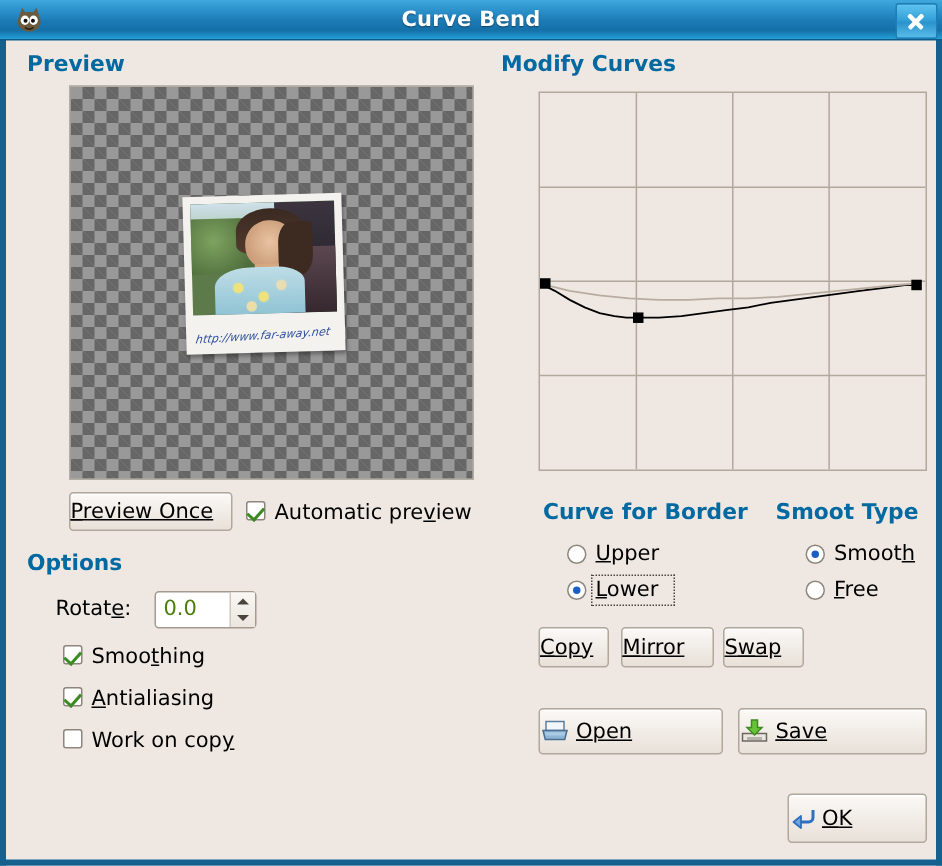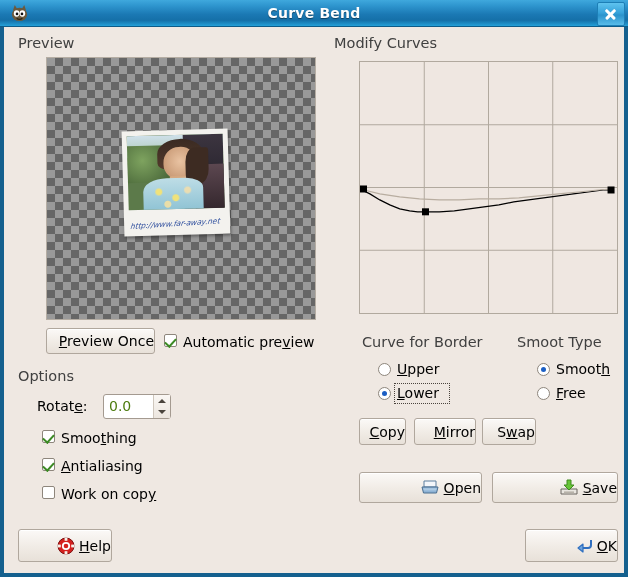--- a/index.html
+++ b/index.html
@@ -52,21 +52,21 @@
   .close-btn::before, .close-btn::after {
     content: ""; position: absolute; left: 6px; top: 10px;
     width: 13px; height: 2.5px; background: #ffffff; border-radius: 1px;
   }
   .close-btn::before { transform: rotate(45deg); }
   .close-btn::after  { transform: rotate(-45deg); }
 
   
   .section-title {
     position: absolute;
-    font-weight: normal; font-size: 14.5px; color: #404040;
+    font-weight: bold; font-size: 14.5px; color: #0369a1;
   }
   .lbl { font-size: 14px; color: #000; }
   .u { text-decoration: underline; }
 
   
   #preview-title { left: 14px; top: 35px; }
   .preview-frame {
     position: absolute; left: 42px; top: 57px;
     width: 270px; height: 263px;
     border: 1px solid #b5ada3;
@@ -131,25 +131,26 @@
     font-style: italic;
   }
 
   
   .btn {
     position: absolute;
     background: linear-gradient(to bottom, #fbf9f7 0%, #f1ece6 52%, #e8e1d9 100%);
     border: 1px solid #b0a79d;
     border-radius: 3px;
     font-size: 14px; color: #000;
-    display: flex; align-items: center; justify-content: flex-end;
+    display: flex; align-items: center; justify-content: flex-start;
     gap: 4px;
     box-sizing: border-box;
     cursor: pointer;
     box-shadow: inset 0 1px 0 #ffffff;
+    text-decoration: underline;
   }
   #preview-once-btn { left: 42px; top: 328px; width: 109px; height: 26px; }
 
   .checkbox {
     position: absolute;
     width: 13px; height: 13px;
     background: #ffffff;
     border: 1px solid #8e867c;
     border-radius: 2px;
     box-sizing: border-box;
@@ -359,32 +360,20 @@
   </div>
   <div class="btn" id="save-btn">
     <svg class="icon" width="20" height="17" viewBox="0 0 20 17">
       <path d="M2 10 h16 v5 h-16 z" fill="#e9e6e0" stroke="#6b6760" stroke-width="1"></path>
       <path d="M5 12.4 h10 v2 h-10 z" fill="#b7b2a9"></path>
       <path d="M8 1 h4 v5 h3 l-5 5 l-5 -5 h3 z" fill="#67c438" stroke="#3f8a1f" stroke-width="1"></path>
     </svg>
     <span><span class="u">S</span>ave</span>
   </div>
 
-  <div class="btn" id="help-btn">
-    <svg class="icon" width="18" height="18" viewBox="0 0 18 18">
-      <circle cx="9" cy="9" r="8" fill="#d4201d" stroke="#7c1110" stroke-width="1"></circle>
-      <circle cx="9" cy="9" r="4.1" fill="#ffffff"></circle>
-      <circle cx="9" cy="9" r="2.3" fill="#d4201d"></circle>
-      <rect x="7.6" y="0.6" width="2.8" height="3.2" fill="#f5f2ea"></rect>
-      <rect x="7.6" y="14.2" width="2.8" height="3.2" fill="#f5f2ea"></rect>
-      <rect x="0.6" y="7.6" width="3.2" height="2.8" fill="#f5f2ea"></rect>
-      <rect x="14.2" y="7.6" width="3.2" height="2.8" fill="#f5f2ea"></rect>
-    </svg>
-    <span><span class="u">H</span>elp</span>
-  </div>
 
 
   <div class="btn" id="ok-btn">
     <svg class="icon" width="18" height="16" viewBox="0 0 18 16">
       <path d="M16 2 v5 a3 3 0 0 1 -3 3 h-7" fill="none" stroke="#2f6fc0" stroke-width="2"></path>
       <path d="M8 6 L3 10 L8 14 Z" fill="#6ea4dc" stroke="#2f6fc0" stroke-width="1.2" stroke-linejoin="round"></path>
     </svg>
     <span><span class="u">O</span>K</span>
   </div>
 

